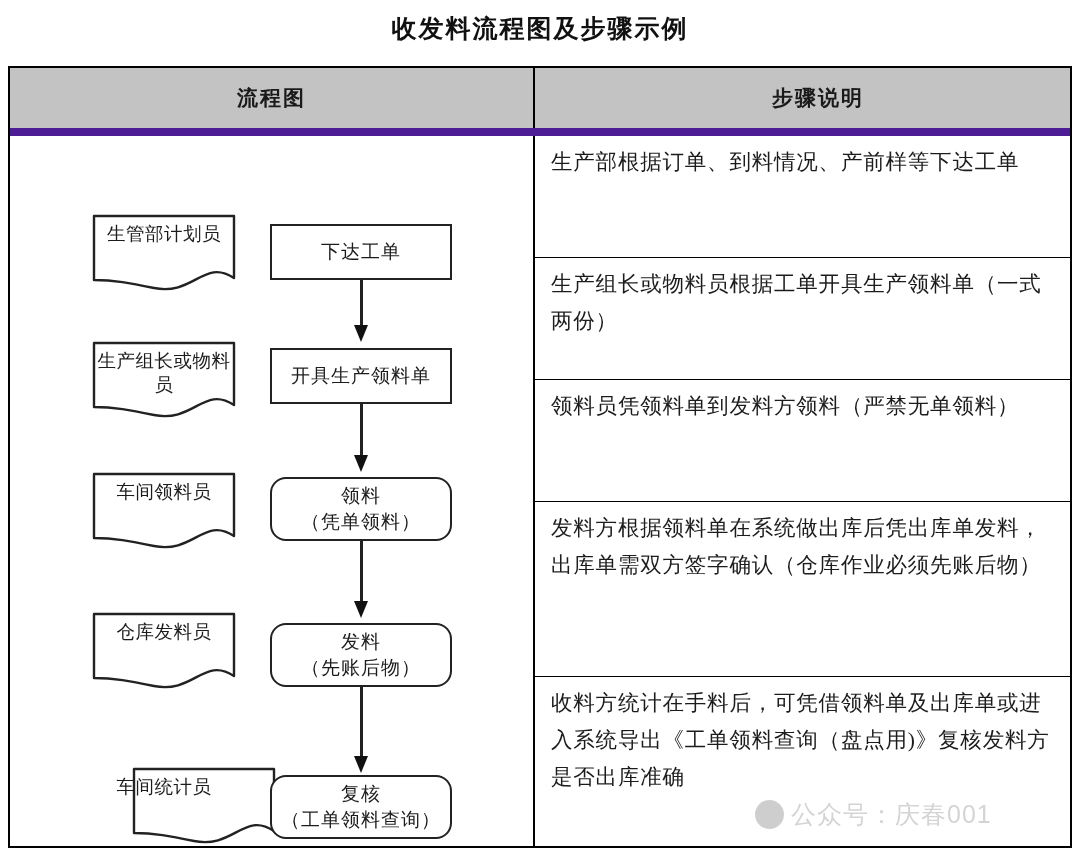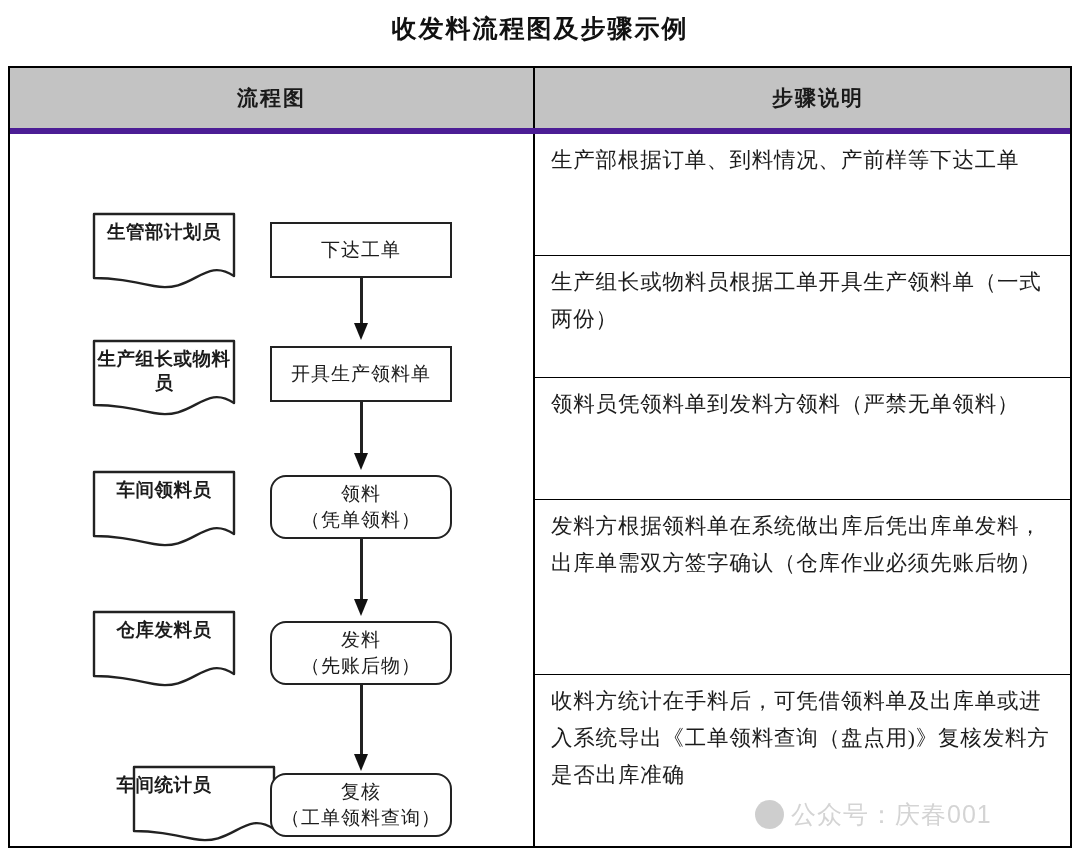--- a/index.html
+++ b/index.html
@@ -37,21 +37,21 @@
     height: 782px;
     border: 2px solid #000;
     box-sizing: border-box;
     display: flex;
     flex-direction: column;
   }
   .thead {
     display: flex;
     height: 60px;
     background: #c3c3c3;
-    border-bottom: 6px solid #4c1d95;
+    border-bottom: 8px solid #4c1d95;
     flex: 0 0 auto;
     gap: 31px;
   }
   .th {
     display: flex;
     align-items: center;
     justify-content: center;
     font-size: 21px;
     font-weight: 700;
     letter-spacing: 2px;
@@ -96,21 +96,20 @@
 
   
   .flow-canvas {
     position: absolute;
     inset: 0;
   }
   .doc-shape {
     position: absolute;
     width: 116px;
     height: 78px;
-    font-weight: bold;
   }
   .doc-shape svg { display: block; width: 144px; height: 78px; }
   .doc-label {
     position: absolute;
     left: 0;
     top: 8px;
     width: 144px;
     text-align: center;
     font-size: 18.5px;
     line-height: 1.32;

